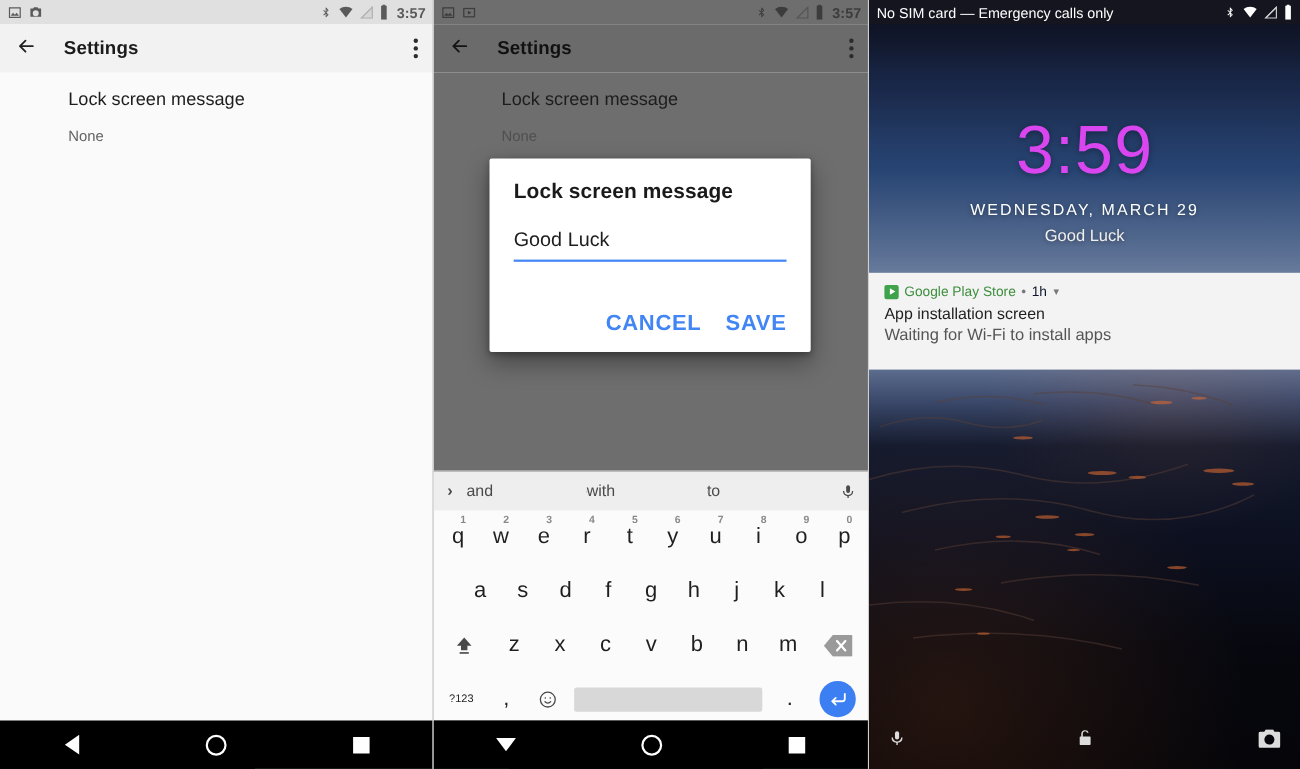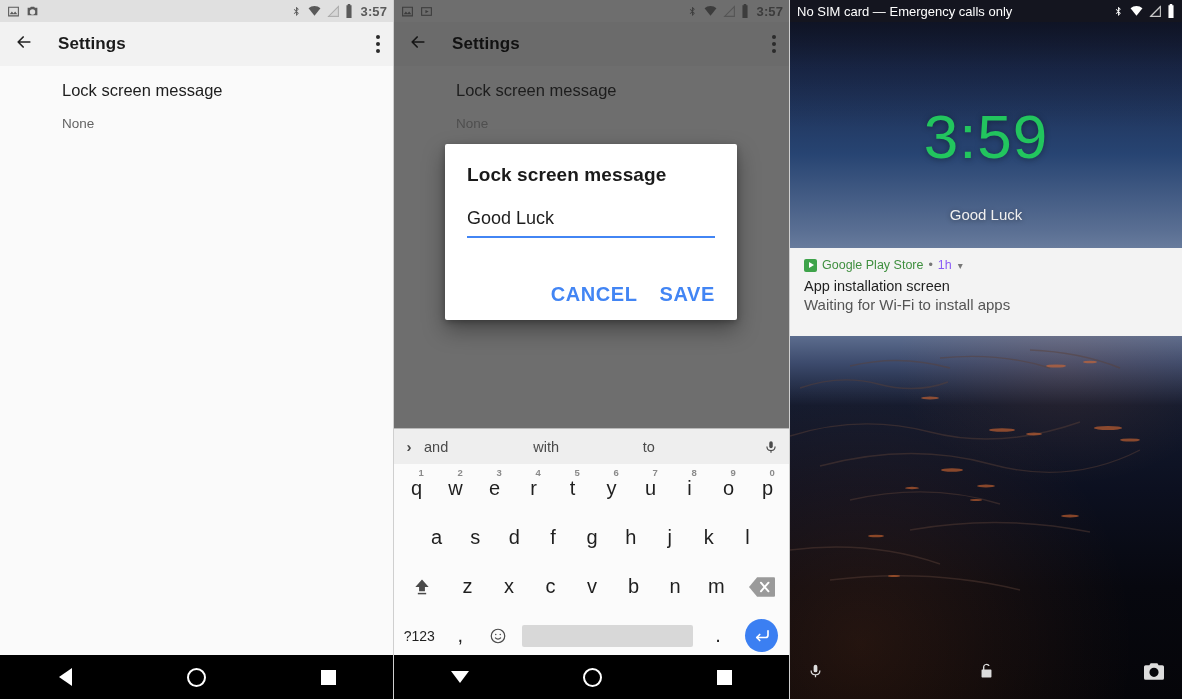--- a/index.html
+++ b/index.html
@@ -96,21 +96,21 @@
     flex: 1; height: 100%; display: flex; align-items: center; justify-content: center;
     position: relative; font-size: 20px; color: #1f1f1f; cursor: pointer;
   }
   .key sup {
     position: absolute; top: 3px; left: 50%; margin-left: 2px;
     font-size: 9.5px; color: #8a8a8a; font-weight: 700;
   }
   .krow-2 { padding: 0 23px; }
   .krow-3 { padding: 0 3px; }
   .key-func { flex: 1.2; }
-  .key-label { font-size: 14px; color: #1f1f1f; }
+  .key-label { font-size: 10px; color: #1f1f1f; }
   .spacebar {
     flex: 4.6; height: 22px; background: #d8d8d8; border-radius: 2px; margin: 0 6px; cursor: pointer;
   }
   .enter-key {
     flex: 1.35; display: flex; align-items: center; justify-content: center; cursor: pointer;
   }
   .enter-circle {
     width: 33px; height: 33px; border-radius: 50%; background: #3b7ff2;
     display: flex; align-items: center; justify-content: center;
   }
@@ -139,21 +139,21 @@
         #8192ad 40%, #6d7fa0 46%, #3c4a6c 52%,
         #131a2e 58%, #0c1020 70%, #07080f 84%, #050509 100%);
   }
   .lock-streaks { position: absolute; top: 340px; left: 0; width: 392px; height: 300px; opacity: .85; }
   .lock-top-gradient {
     position: absolute; top: 0; left: 0; width: 392px; height: 248px;
     background: linear-gradient(180deg, rgba(8,10,22,.72) 0%, rgba(8,10,22,.18) 26%, rgba(0,0,0,0) 52%);
   }
   .lock-clock {
     position: absolute; top: 106px; left: 0; width: 392px; text-align: center;
-    font-size: 62px; font-weight: 300; color: #22c55e; letter-spacing: 1px;
+    font-size: 62px; font-weight: 300; color: #d946ef; letter-spacing: 1px;
     text-shadow: 0 1px 6px rgba(0,0,0,.35); line-height: 1;
   }
   .lock-date {
     position: absolute; top: 183px; left: 0; width: 392px; text-align: center;
     font-size: 14.5px; color: #fff; letter-spacing: 1.9px; font-weight: 400;
     text-shadow: 0 1px 5px rgba(0,0,0,.4);
   }
   .lock-msg {
     position: absolute; top: 206px; left: 0; width: 392px; text-align: center;
     font-size: 15px; color: #f0f0f0; font-weight: 400;
@@ -166,21 +166,21 @@
   .notif-head { display: flex; align-items: center; gap: 5px; font-size: 12.5px; color: #3f8f3f; }
   .notif-appicon {
     width: 13px; height: 13px; background: #3ea34a; border-radius: 2px;
     display: flex; align-items: center; justify-content: center;
   }
   .notif-appicon::after {
     content: ""; width: 0; height: 0; border-top: 3.5px solid transparent;
     border-bottom: 3.5px solid transparent; border-left: 5px solid #fff; margin-left: 1px;
   }
   .notif-dot { color: #777; }
-  .notif-time { color: #8b5cf6; }
+  .notif-time { color: #0f172a; }
   .notif-chev { color: #777; font-size: 10px; margin-left: 1px; }
   .notif-title { font-size: 14.5px; color: #1f1f1f; margin-top: 6px; }
   .notif-sub { font-size: 15px; color: #555; margin-top: 2px; }
   .notif-badge {
     position: absolute; right: 14px; top: 28px; width: 38px; height: 38px; border-radius: 50%;
     background: #4c6b72; display: flex; align-items: center; justify-content: center;
   }
   .lock-bottom {
     position: absolute; left: 0; bottom: 0; width: 392px; height: 56px;
     display: flex; align-items: center;
@@ -539,20 +539,21 @@
         </span>
         <span>
           <svg class="sb-ico" width="8" height="14" viewBox="0 0 12 22" fill="#fff">
               <path d="M4 0h4v2h2v20H2V2h2V0z"></path>
             </svg>
         </span>
       </div>
     </div>
 
     <div class="lock-clock">3:59</div>
+    <div class="lock-date">WEDNESDAY, MARCH 29</div>
     <div class="lock-msg">Good Luck</div>
 
     <div class="notif">
       <div class="notif-head">
         <span class="notif-appicon"></span>
         <span>Google Play Store</span>
         <span class="notif-dot">•</span>
         <span class="notif-time">1h</span>
         <span class="notif-chev">▾</span>
       </div>

